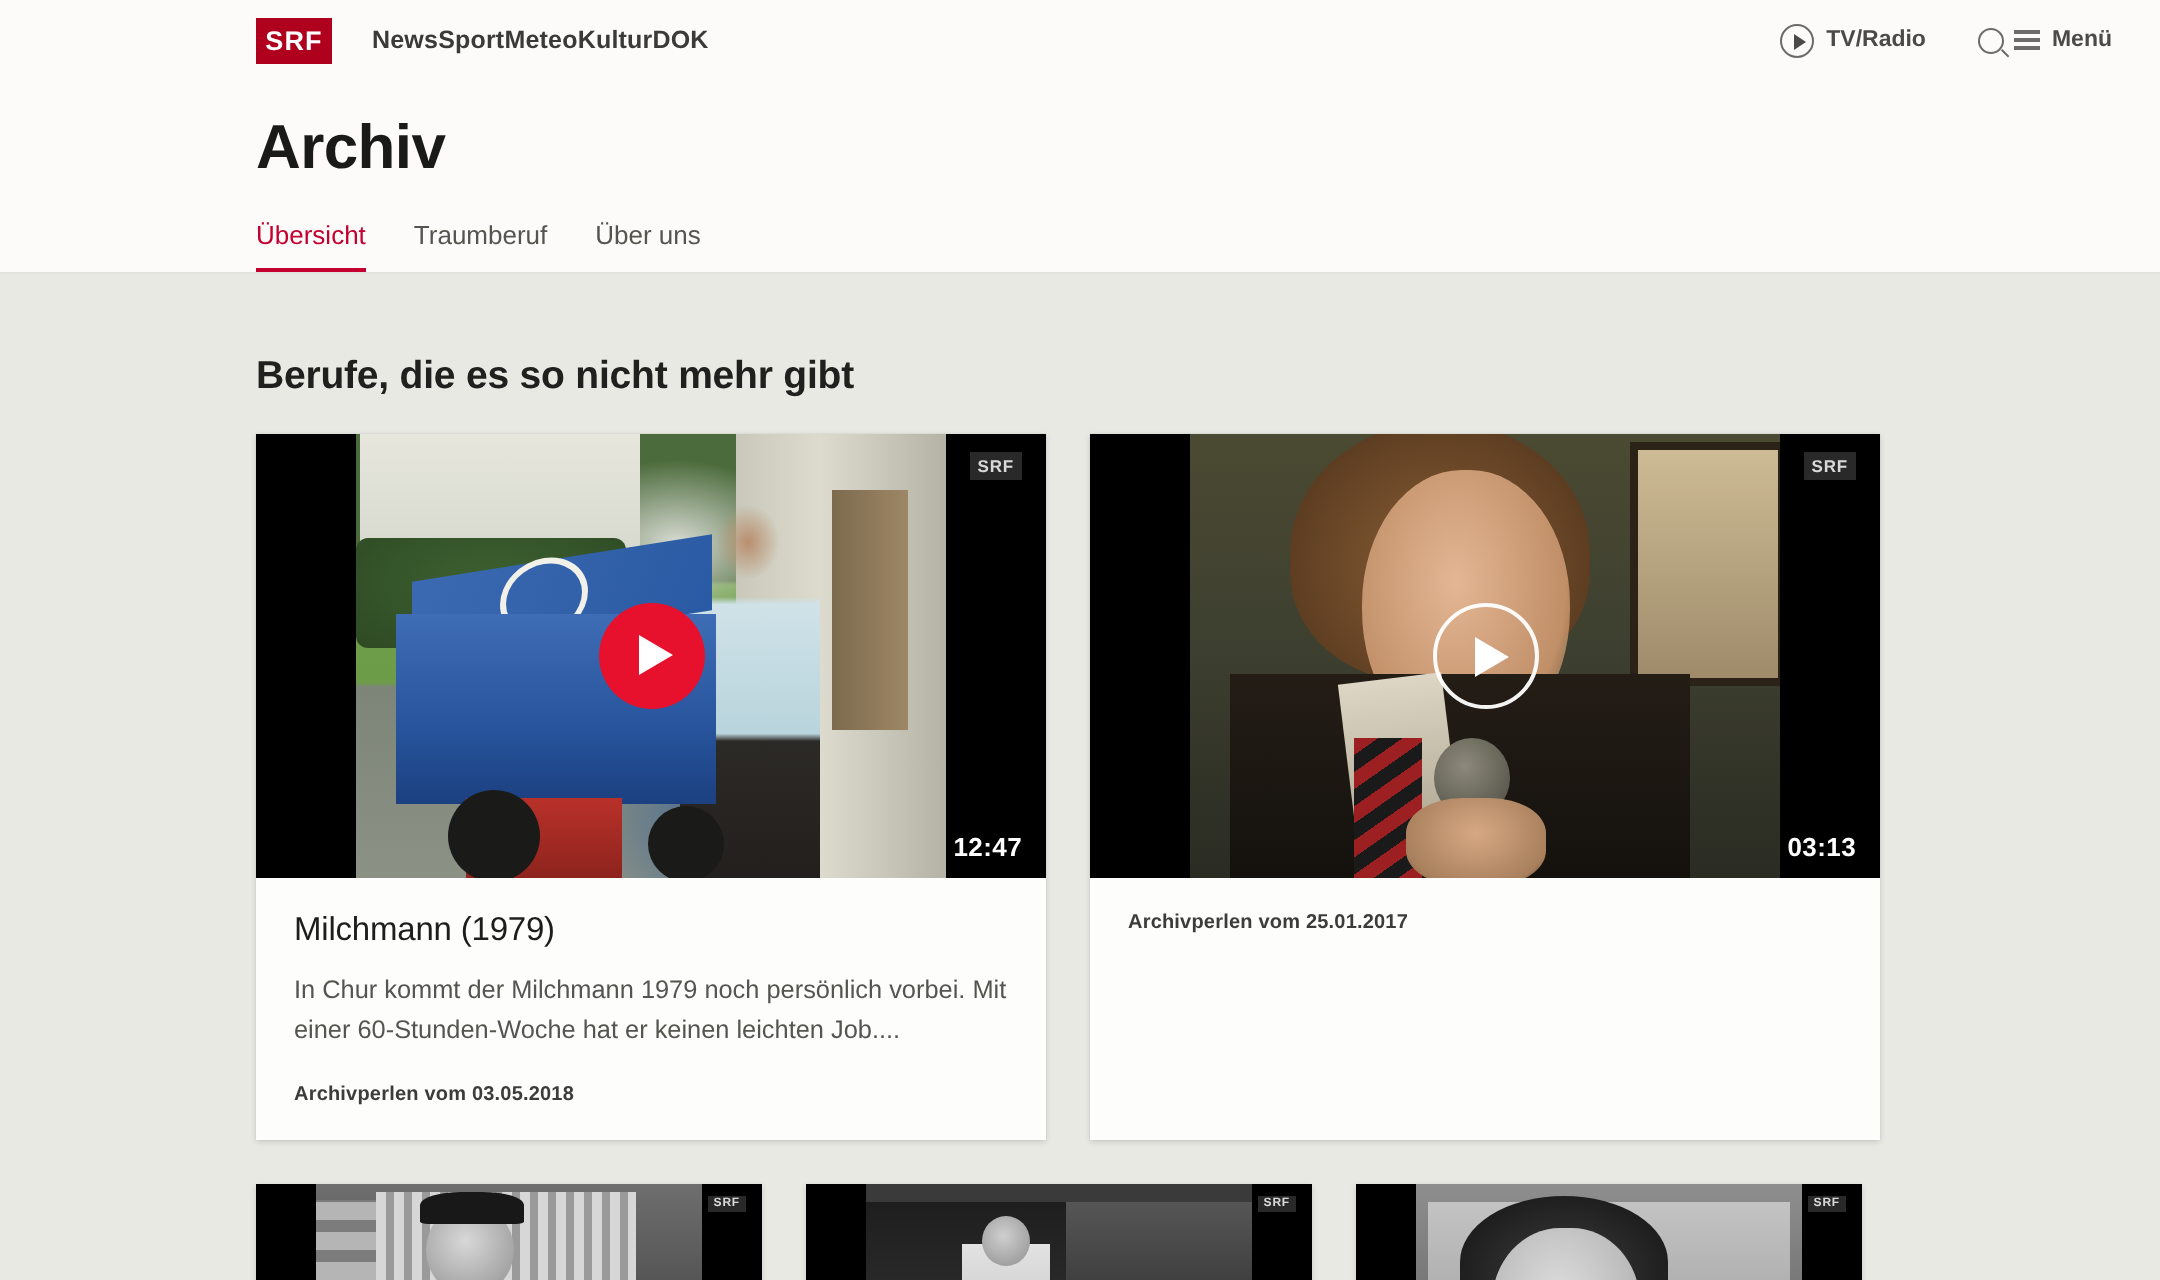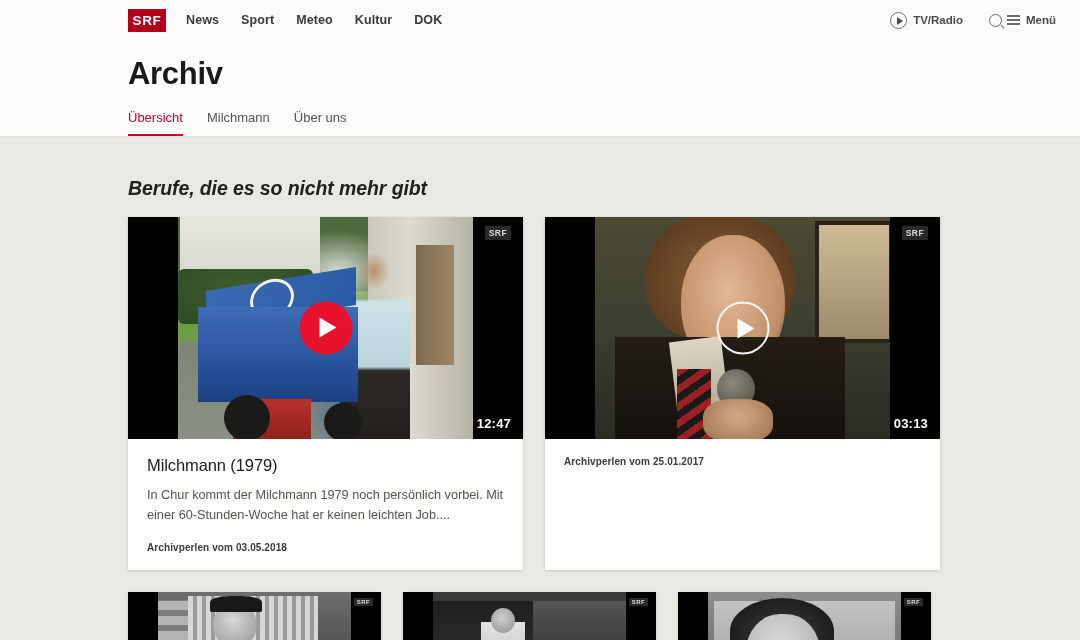--- a/index.html
+++ b/index.html
@@ -35,21 +35,21 @@
     font-size: 13.5px;
     font-weight: bold;
     letter-spacing: 0.6px;
     display: flex;
     align-items: center;
     justify-content: center;
     margin-right: 20px;
     flex: none;
   }
 
-  .main-nav { display: flex; align-items: center; gap: 22px; }
+  .main-nav { display: flex; align-items: center; }
   .main-nav a {
     font-size: 12.5px;
     font-weight: bold;
     color: #3a3a38;
     text-decoration: none;
     letter-spacing: 0.1px;
   }
 
   .topbar-right {
     margin-left: auto;
@@ -121,21 +121,20 @@
   .tab.active { color: #c3002f; border-bottom-color: #c3002f; }
 
   
   .main { padding: 0 128px; }
   .section-title {
     font-size: 19.5px;
     font-weight: bold;
     color: #20201e;
     padding: 40px 0 17px 0;
     letter-spacing: -0.1px;
-    font-style: italic;
   }
 
   .card-grid {
     display: flex;
     gap: 22px;
   }
 
   .card {
     width: 395px;
     background: #fdfdfb;
@@ -421,21 +420,21 @@
         </span>
         <span>Menü</span>
       </div>
     </div>
   </div>
 
   <h1 class="page-title">Archiv</h1>
 
   <div class="tabbar">
     <div class="tab active">Übersicht</div>
-    <div class="tab">Milchmann</div>
+    <div class="tab">Traumberuf</div>
     <div class="tab">Über uns</div>
   </div>
 </div>
 
 <div class="main">
 
   <h2 class="section-title">Berufe, die es so nicht mehr gibt</h2>
 
   <div class="card-grid">
 

